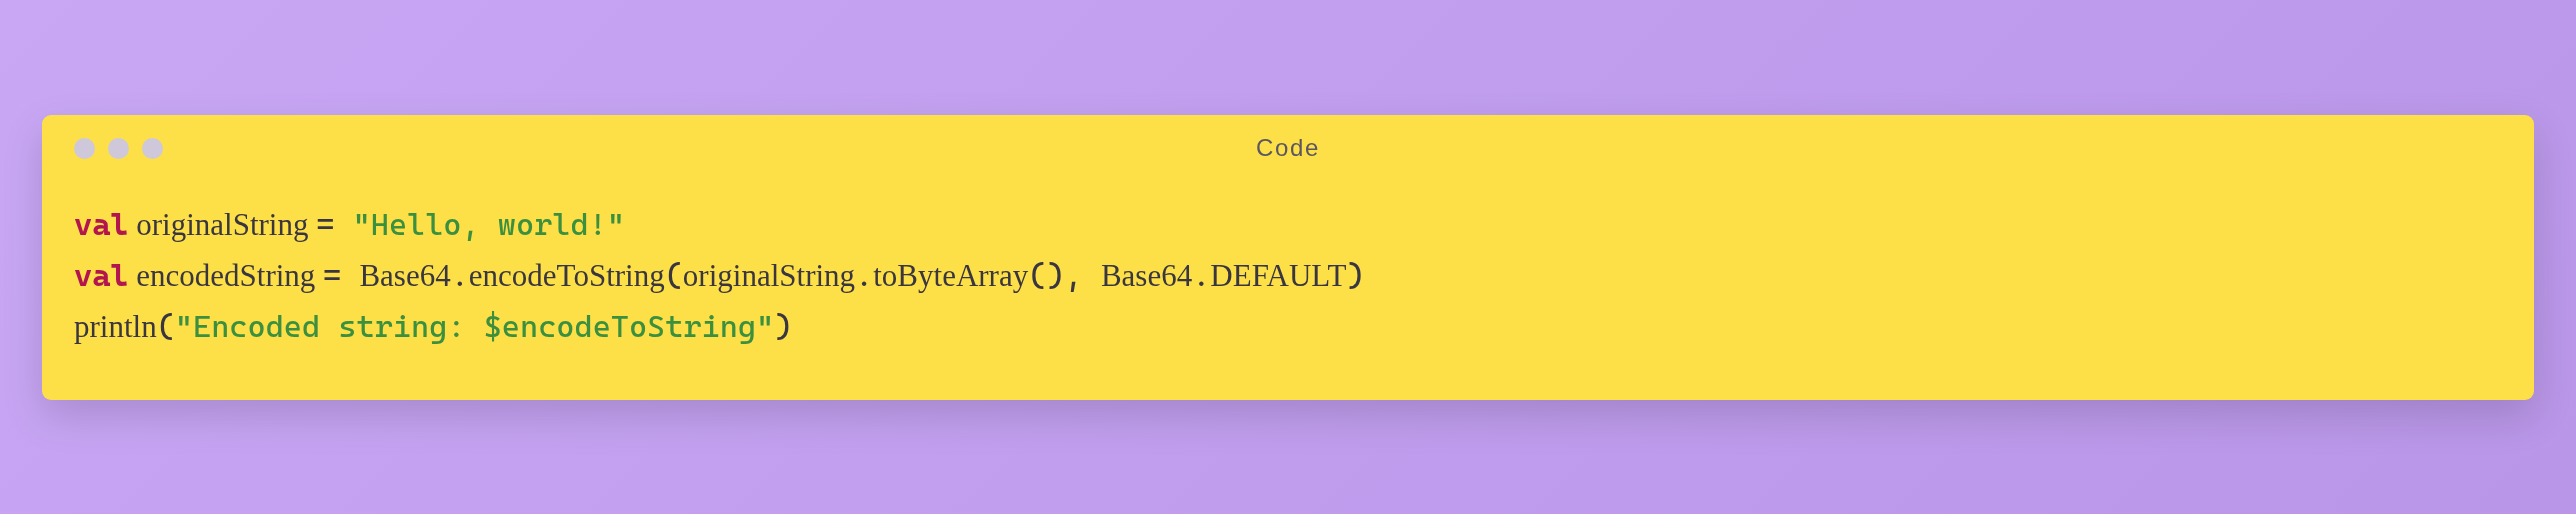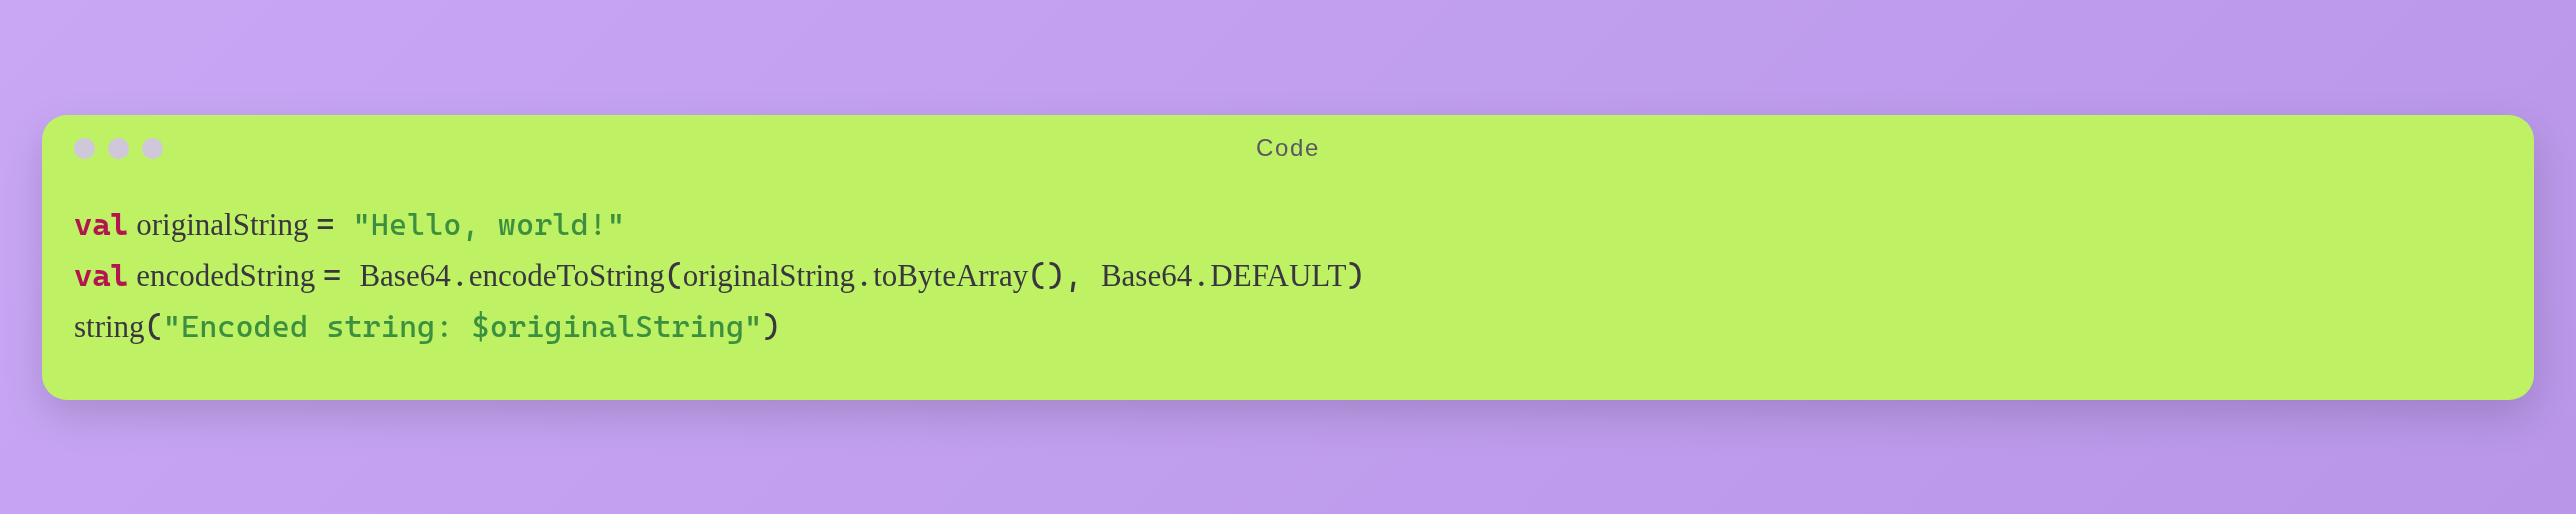--- a/index.html
+++ b/index.html
@@ -11,22 +11,22 @@
       width: 2576px;
       height: 515px;
       background: linear-gradient(135deg, #c9a7f5 0%, #b996e8 100%);
       display: flex;
       align-items: center;
       justify-content: center;
       font-family: ui-monospace, 'SF Mono', Monaco, 'Cascadia Code', 'Roboto Mono', Consolas, monospace;
     }
     .window {
       width: 2492px;
-      background: #bef264;
-      border-radius: 25px;
+      background: #fde047;
+      border-radius: 9px;
       box-shadow: 0 16px 40px rgba(0,0,0,0.15);
       overflow: hidden;
     }
     .titlebar {
       display: flex;
       align-items: center;
       padding: 22.5px 32px 16px 32px;
       position: relative;
     }
     .traffic-lights {
@@ -69,15 +69,15 @@
   <div class="titlebar">
     <div class="traffic-lights">
       <div class="light"></div>
       <div class="light"></div>
       <div class="light"></div>
     </div>
     <div class="title">Code</div>
   </div>
   <div class="code-area"><span><span class="tok-keyword">val</span><span class="tok-ident"> originalString </span><span class="tok-punct">= </span><span class="tok-string">"Hello, world!"</span></span>
 <span><span class="tok-keyword">val</span><span class="tok-ident"> encodedString </span><span class="tok-punct">= </span><span class="tok-ident">Base64</span><span class="tok-punct">.</span><span class="tok-ident">encodeToString</span><span class="tok-punct">(</span><span class="tok-ident">originalString</span><span class="tok-punct">.</span><span class="tok-ident">toByteArray</span><span class="tok-punct">(), </span><span class="tok-ident">Base64</span><span class="tok-punct">.</span><span class="tok-ident">DEFAULT</span><span class="tok-punct">)</span></span>
-<span><span class="tok-ident">string</span><span class="tok-punct">(</span><span class="tok-string">"Encoded string: </span><span class="tok-interp">$originalString</span><span class="tok-string">"</span><span class="tok-punct">)</span></span></div>
+<span><span class="tok-ident">println</span><span class="tok-punct">(</span><span class="tok-string">"Encoded string: </span><span class="tok-interp">$encodeToString</span><span class="tok-string">"</span><span class="tok-punct">)</span></span></div>
 </div>
 
 
 </body></html>

